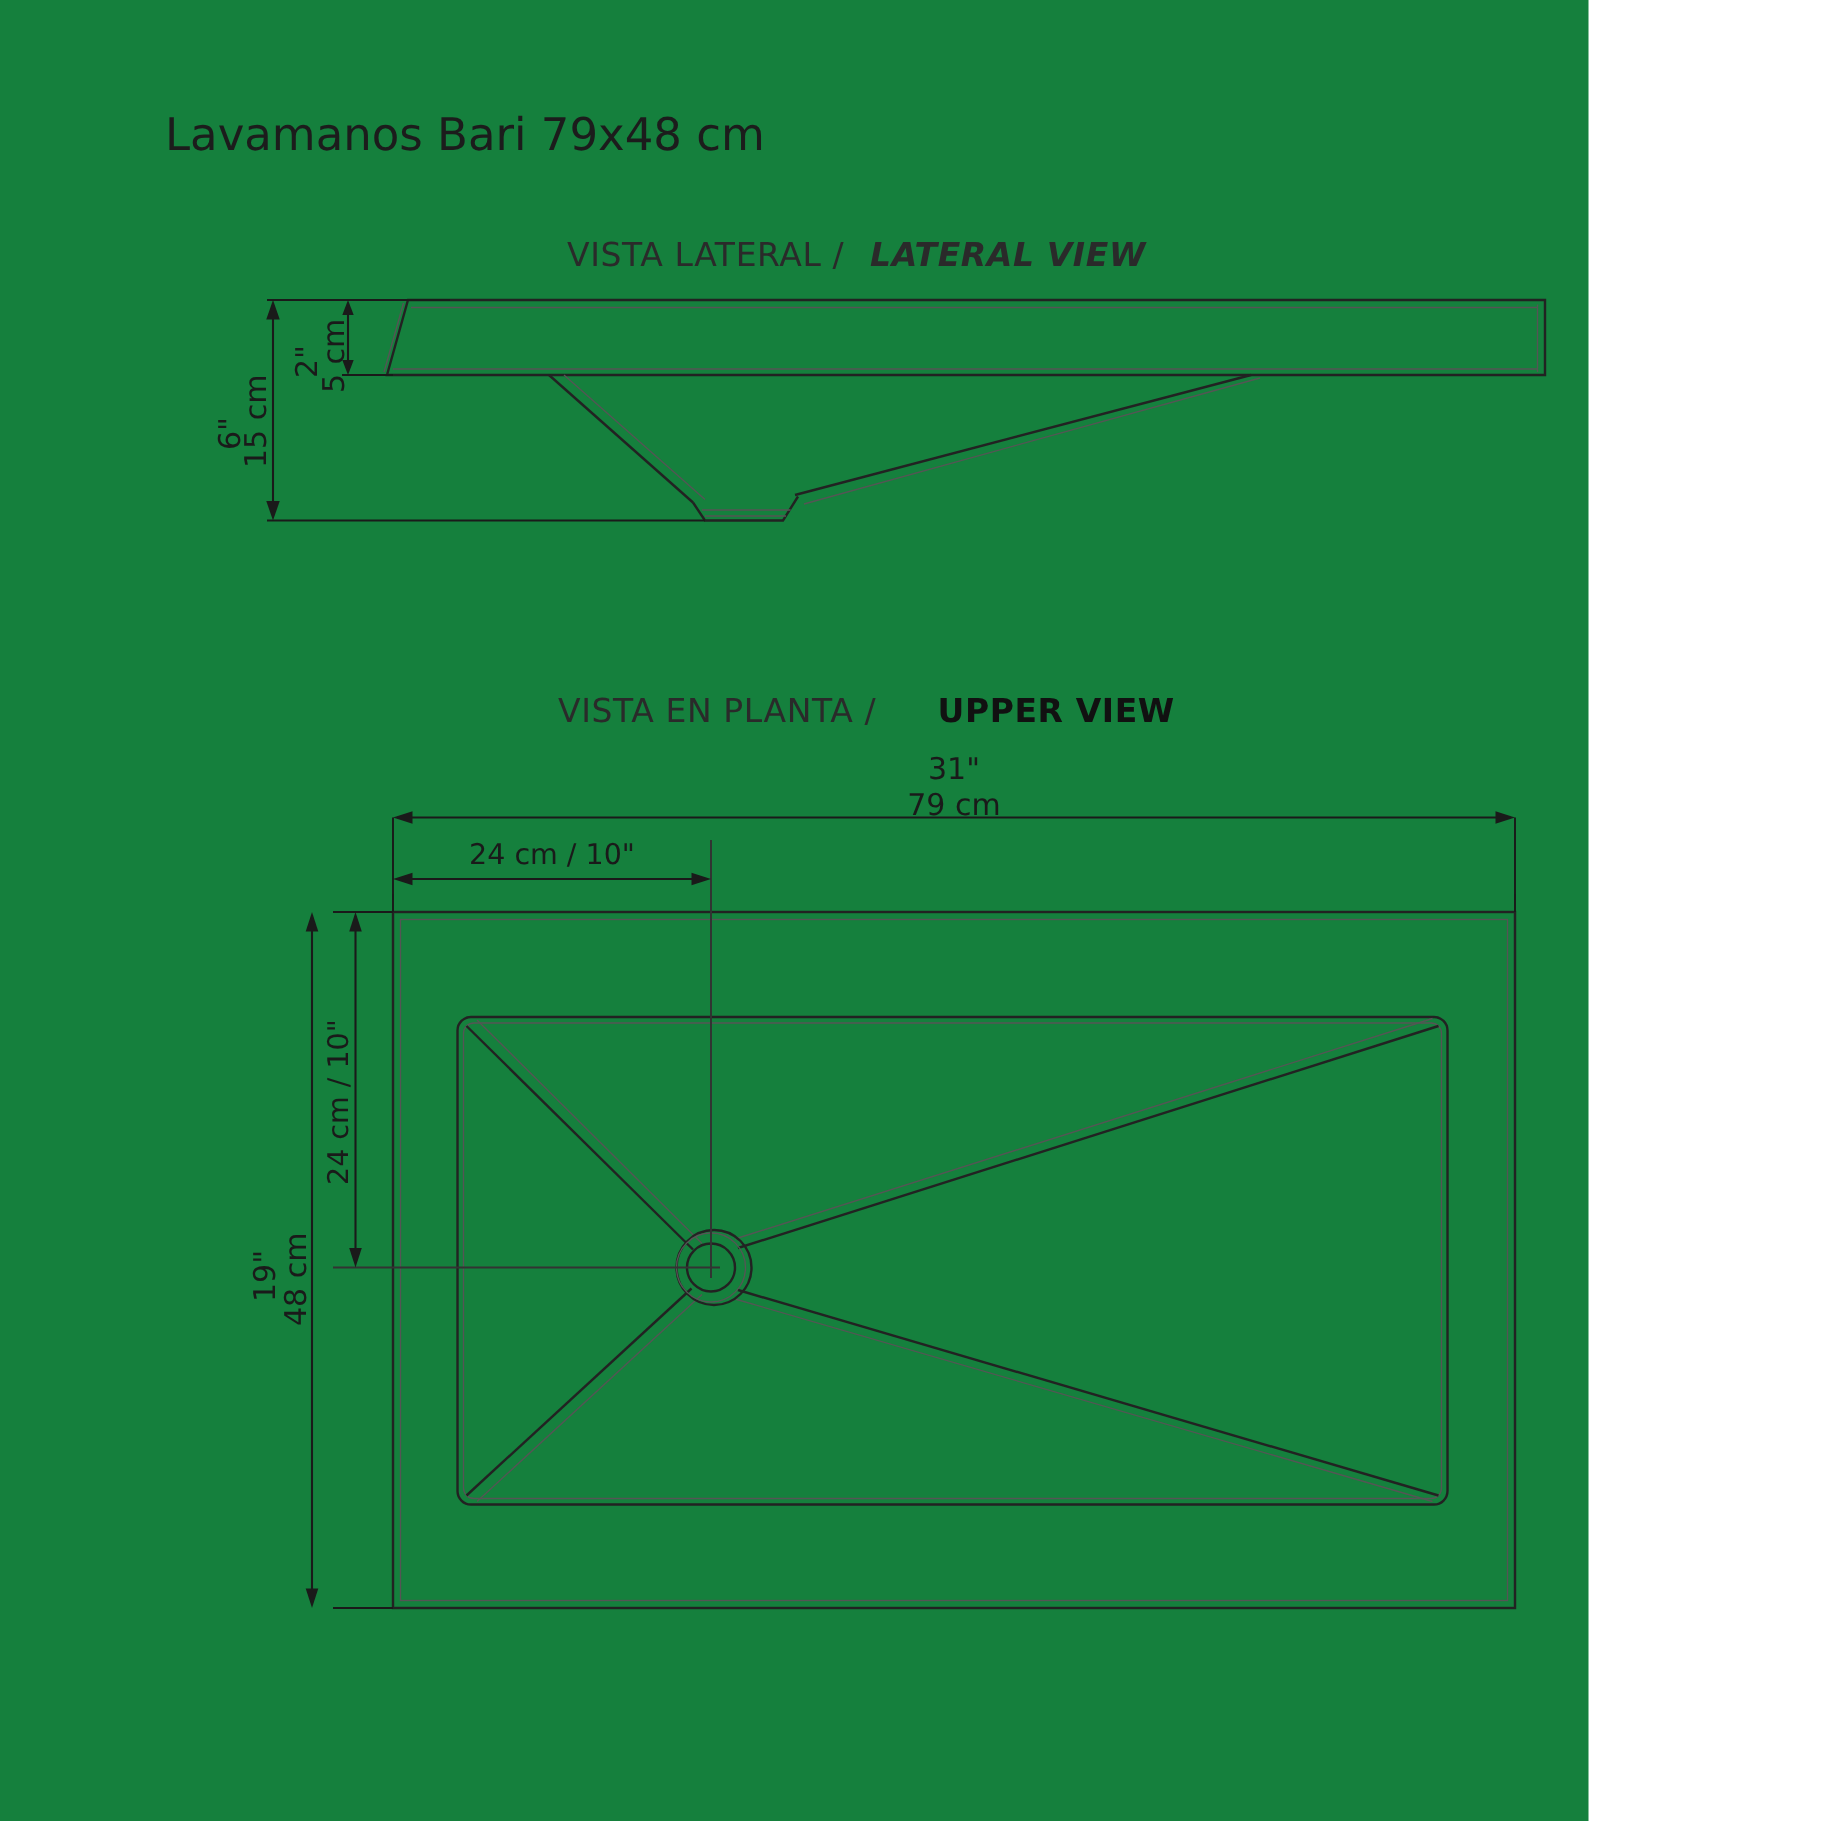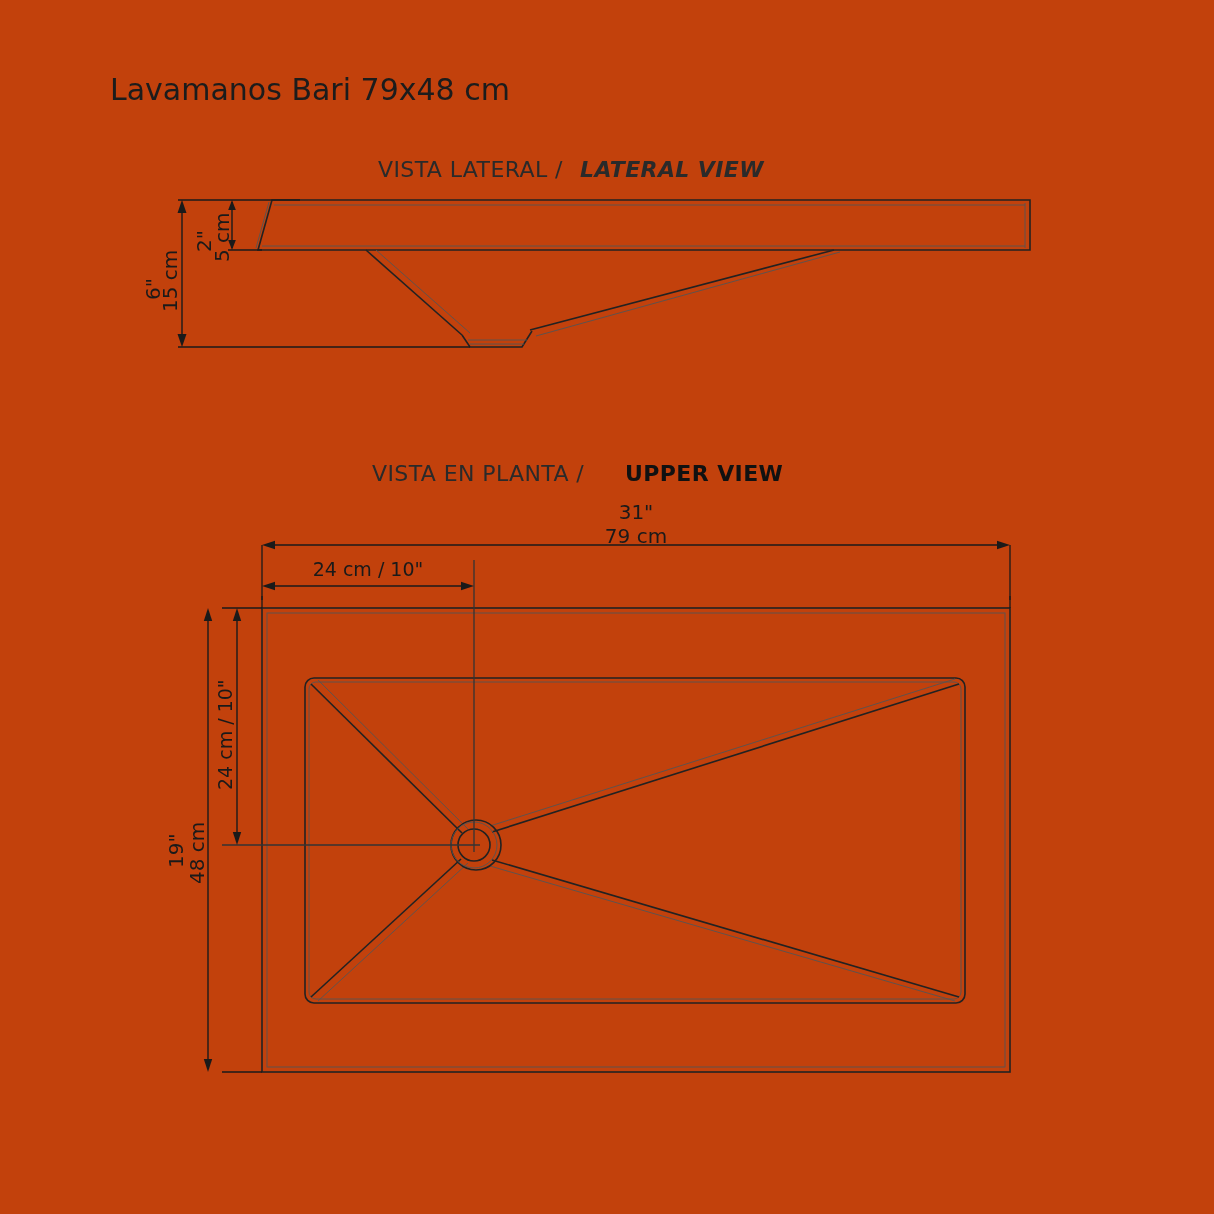--- a/index.html
+++ b/index.html
@@ -6,23 +6,23 @@
     margin: 0;
     padding: 0;
     background: #ffffff;
   }
   body {
     font-family: "DejaVu Sans", "Liberation Sans", sans-serif;
     color: #1a1a1a;
   }
   #sheet {
     position: relative;
-    width: 1214px;
+    width: 1059px;
     height: 1214px;
-    background: #c2410c;
+    background: #15803d;
     overflow: hidden;
   }
   #sheet svg {
     position: absolute;
     top: 0;
     left: 0;
   }
   .ttl {
     font-size: 30px;
     fill: #1c1c1c;

